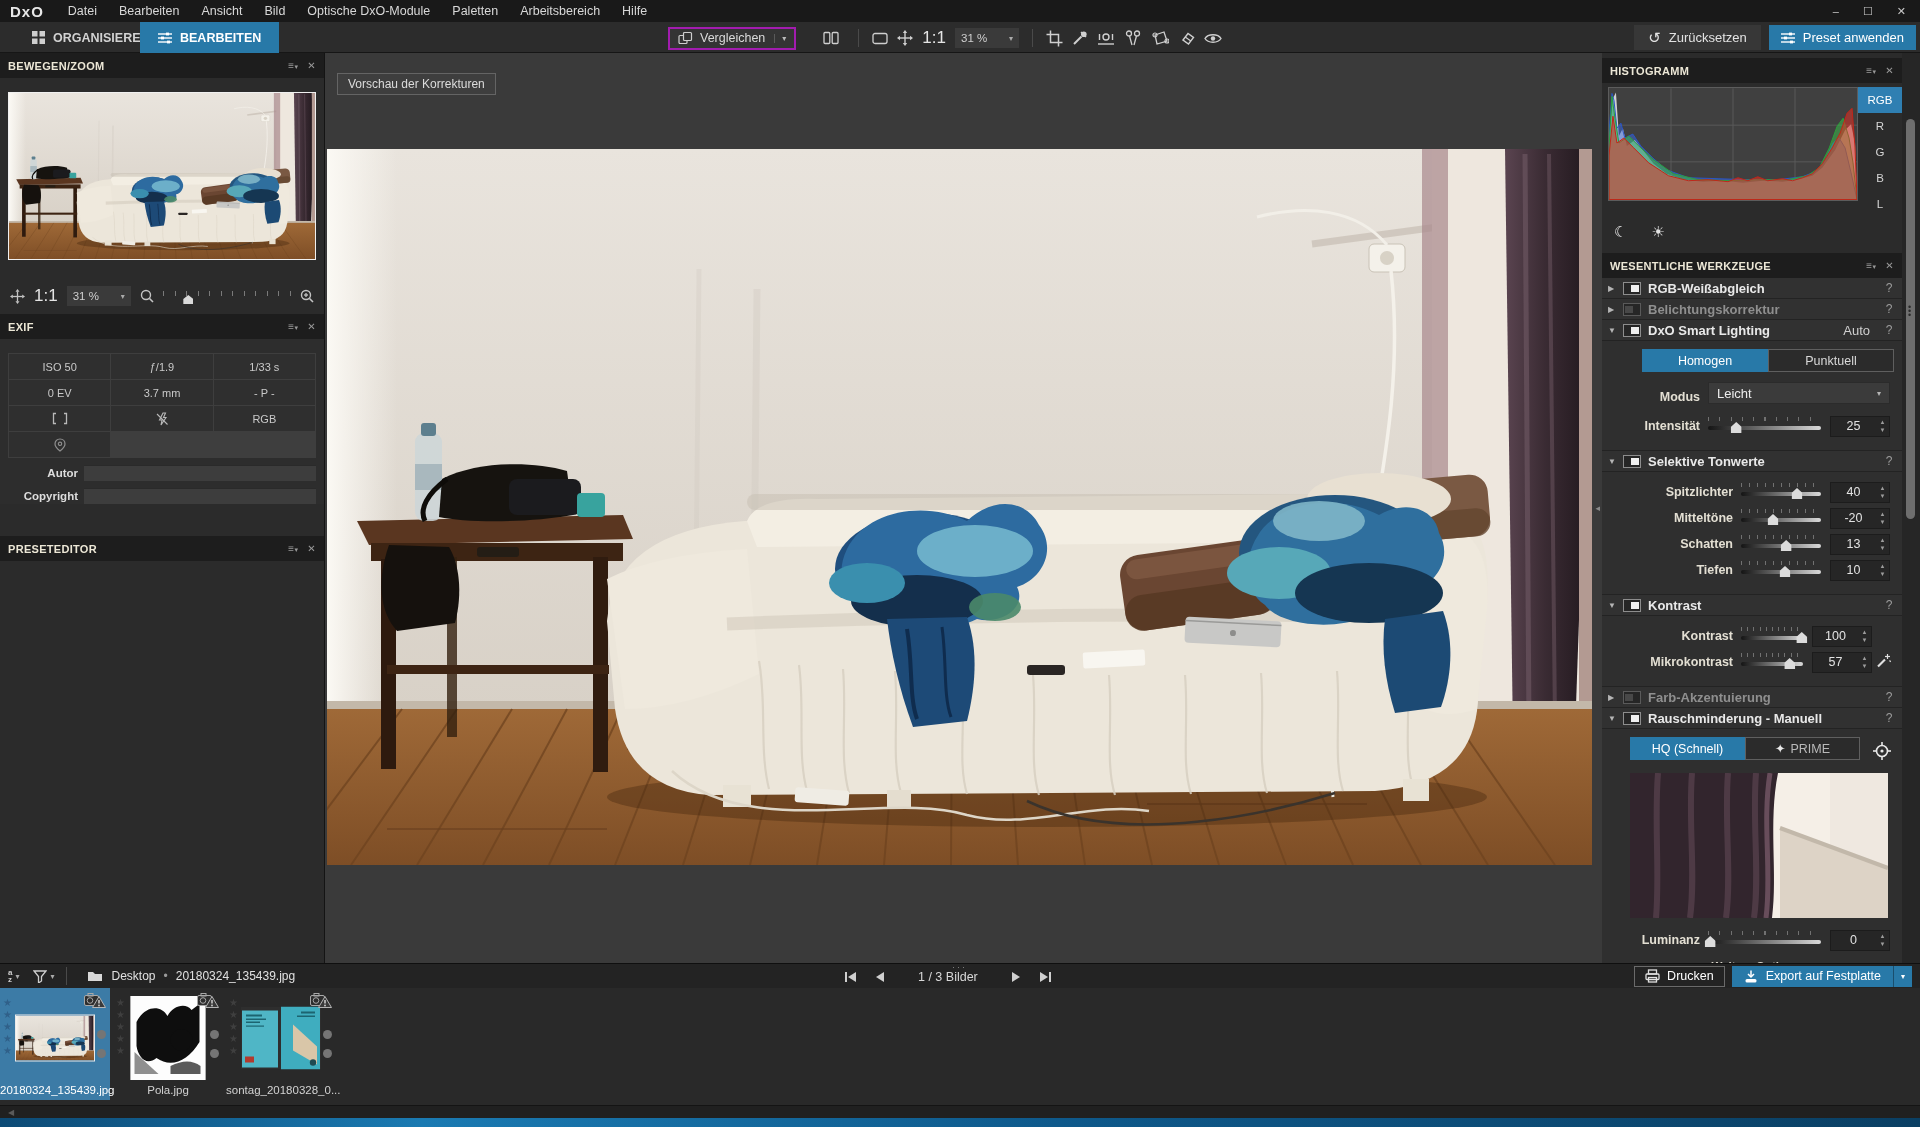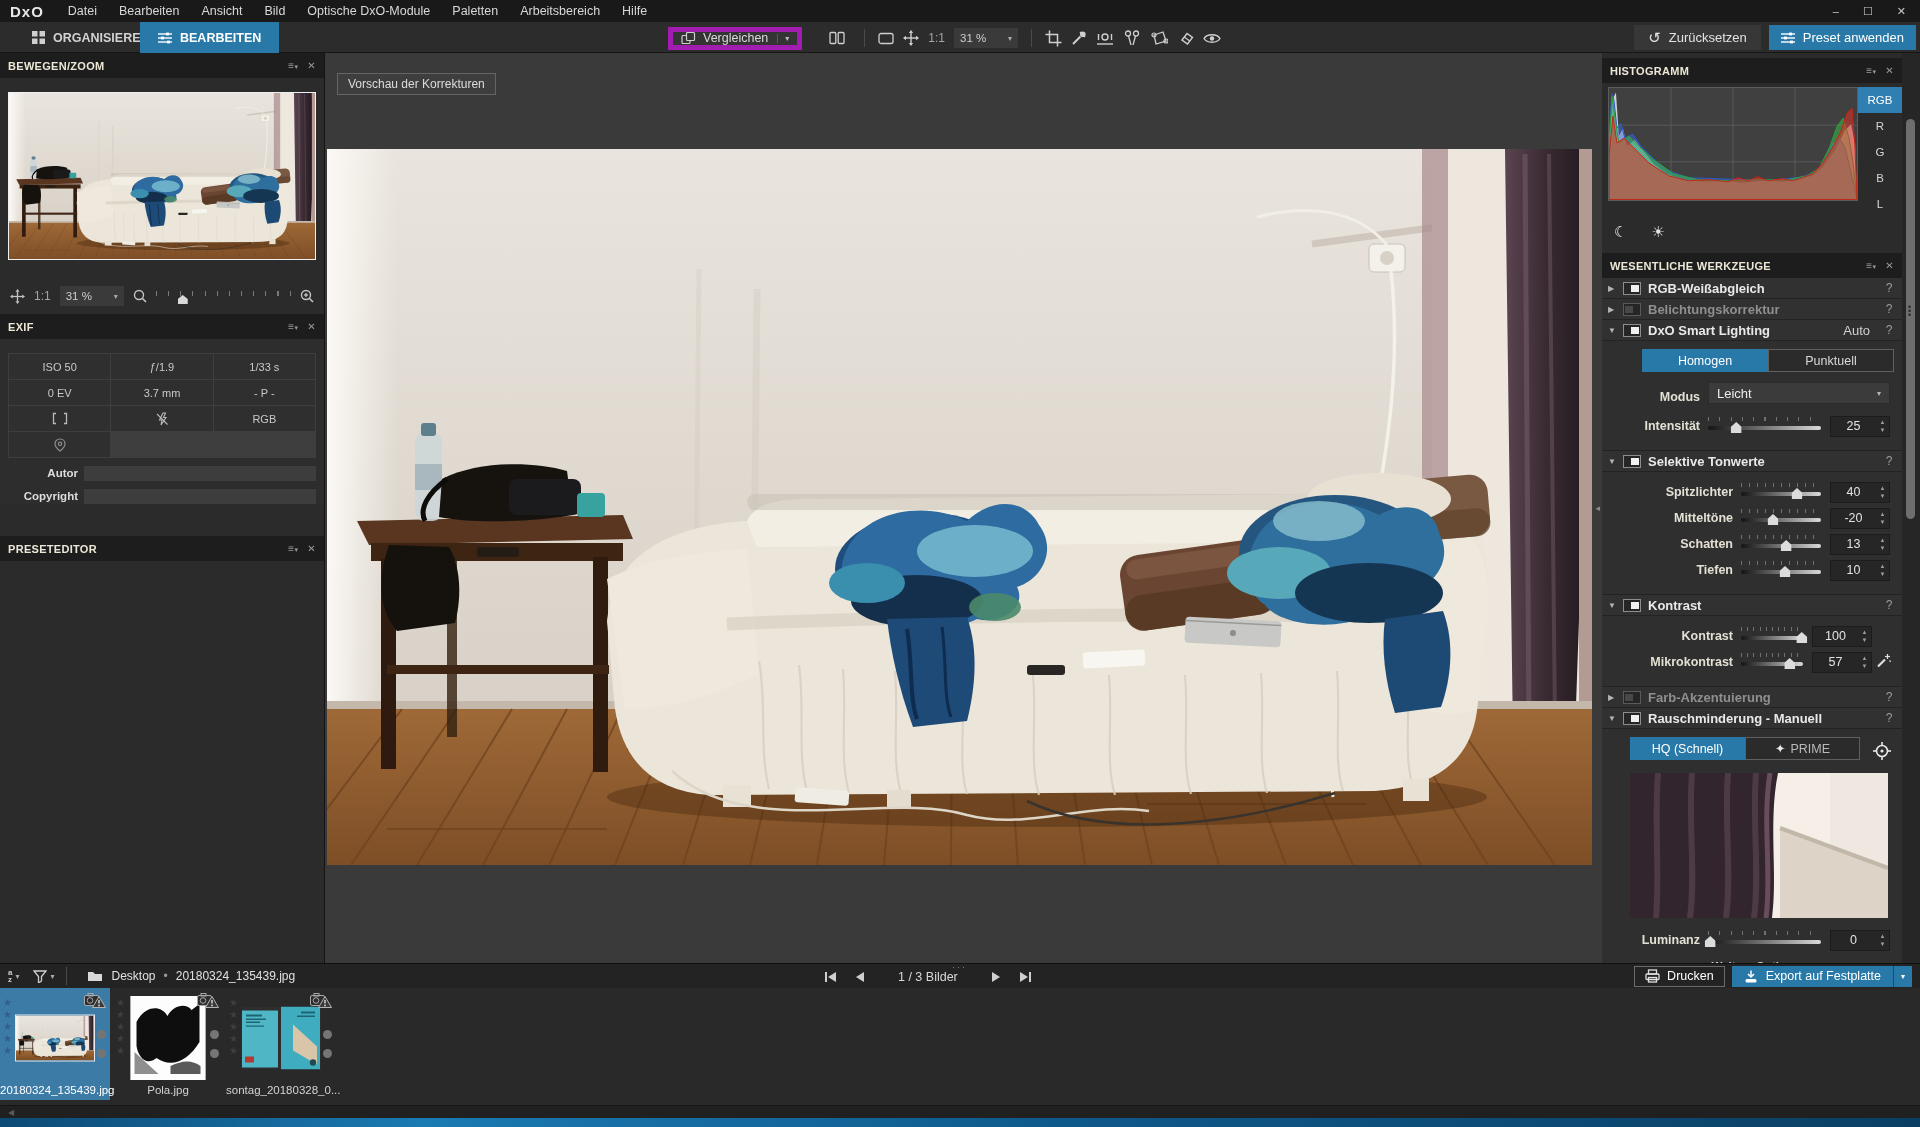--- a/index.html
+++ b/index.html
@@ -16,28 +16,28 @@
 
   
   #toolbar { position:absolute; left:0; top:22px; width:1920px; height:31px; background:#2c2c2c;
     border-bottom:1px solid #161616; }
   .tab { position:absolute; top:0; height:31px; display:flex; align-items:center; gap:8px;
     font-size:12.5px; font-weight:bold; color:#d2d2d2; padding:0 18px; }
   #tab-org { left:14px; }
   #tab-edit { left:140px; background:#2879a8; color:#fff; }
   .ticon { display:inline-flex; }
   #center-tools { position:absolute; left:668px; top:4px; height:24px; display:flex; align-items:center; gap:9px; }
-  .btn-dark { height:23px; background:#343434; border:5px solid #a21caf; display:flex; align-items:center;
+  .btn-dark { height:23px; background:#343434; border:2px solid #a21caf; display:flex; align-items:center;
     padding:0 8px; gap:7px; font-size:12.5px; color:#dadada; }
   .btn-dd-seg { border-left:1px solid #5a5a5a; padding-left:7px; margin-left:2px; font-size:8px; color:#bbb; }
   .vsep { width:1px; height:18px; background:#4a4a4a; margin:0 4px; }
   .zoombox { width:64px; height:20px; background:#3a3a3a; display:flex; align-items:center;
     padding:0 6px; font-size:11.5px; color:#cfcfcf; }
   .zoombox .dd { margin-left:auto; font-size:8px; color:#aaa; }
-  .ratio { font-size:12px; color:#a3a3a3; }
+  .ratio { font-size:17px; color:#e5e5e5; }
   #right-tools { position:absolute; right:4px; top:3px; display:flex; gap:8px; }
   .btn-reset { height:25px; background:#373737; display:flex; align-items:center; gap:8px;
     padding:0 14px; font-size:13px; color:#e2e2e2; }
   .btn-blue { height:25px; background:#2879a8; display:flex; align-items:center; gap:8px;
     padding:0 12px; font-size:13px; color:#fff; }
 
   
   #workspace { position:absolute; left:0; top:53px; width:1920px; height:910px; }
 
   
@@ -135,21 +135,21 @@
   #more-opt { text-align:center; font-size:11.5px; font-weight:bold; color:#d9d5c9; margin:8px 0 0 0; }
   #rausch-body { padding-bottom:14px; }
 
   
   #cmdbar { position:absolute; left:0; top:963px; width:1920px; height:25px; background:#232323;
     border-top:1px solid #0f0f0f; display:flex; align-items:center; padding:0 8px; font-size:12px; }
   .azicon { display:flex; align-items:center; gap:3px; color:#cfcfcf; }
   .azcol { display:flex; flex-direction:column; font-size:8px; line-height:7px; font-weight:bold; }
   .dd8 { font-size:8px; color:#aaa; }
   #path { display:flex; align-items:center; gap:8px; margin-left:14px; color:#e0e0e0; }
-  #nav { position:absolute; left:825px; top:0; height:25px; display:flex; align-items:center; gap:20px; color:#cfcfcf; }
+  #nav { position:absolute; left:845px; top:0; height:25px; display:flex; align-items:center; gap:20px; color:#cfcfcf; }
   #nav .cnt { font-size:12.5px; color:#d8d8d8; margin:0 14px; }
   .tri { width:0; height:0; display:inline-block; }
   .tri.l { border-top:5px solid transparent; border-bottom:5px solid transparent; border-right:8px solid #cfcfcf; }
   .tri.r { border-top:5px solid transparent; border-bottom:5px solid transparent; border-left:8px solid #cfcfcf; }
   .bar { display:inline-block; width:2px; height:10px; background:#cfcfcf; }
   .navbtn { display:flex; align-items:center; gap:1px; }
   #grip-dots { position:absolute; left:952px; top:-2px; color:#8a8a8a; font-size:9px; letter-spacing:2px; }
   #cmd-right { margin-left:auto; display:flex; gap:7px; }
   .btn-print { height:21px; border:1px solid #6a6a6a; display:flex; align-items:center; gap:7px;
     padding:8px 10px; font-size:12.5px; color:#ffffff; }

